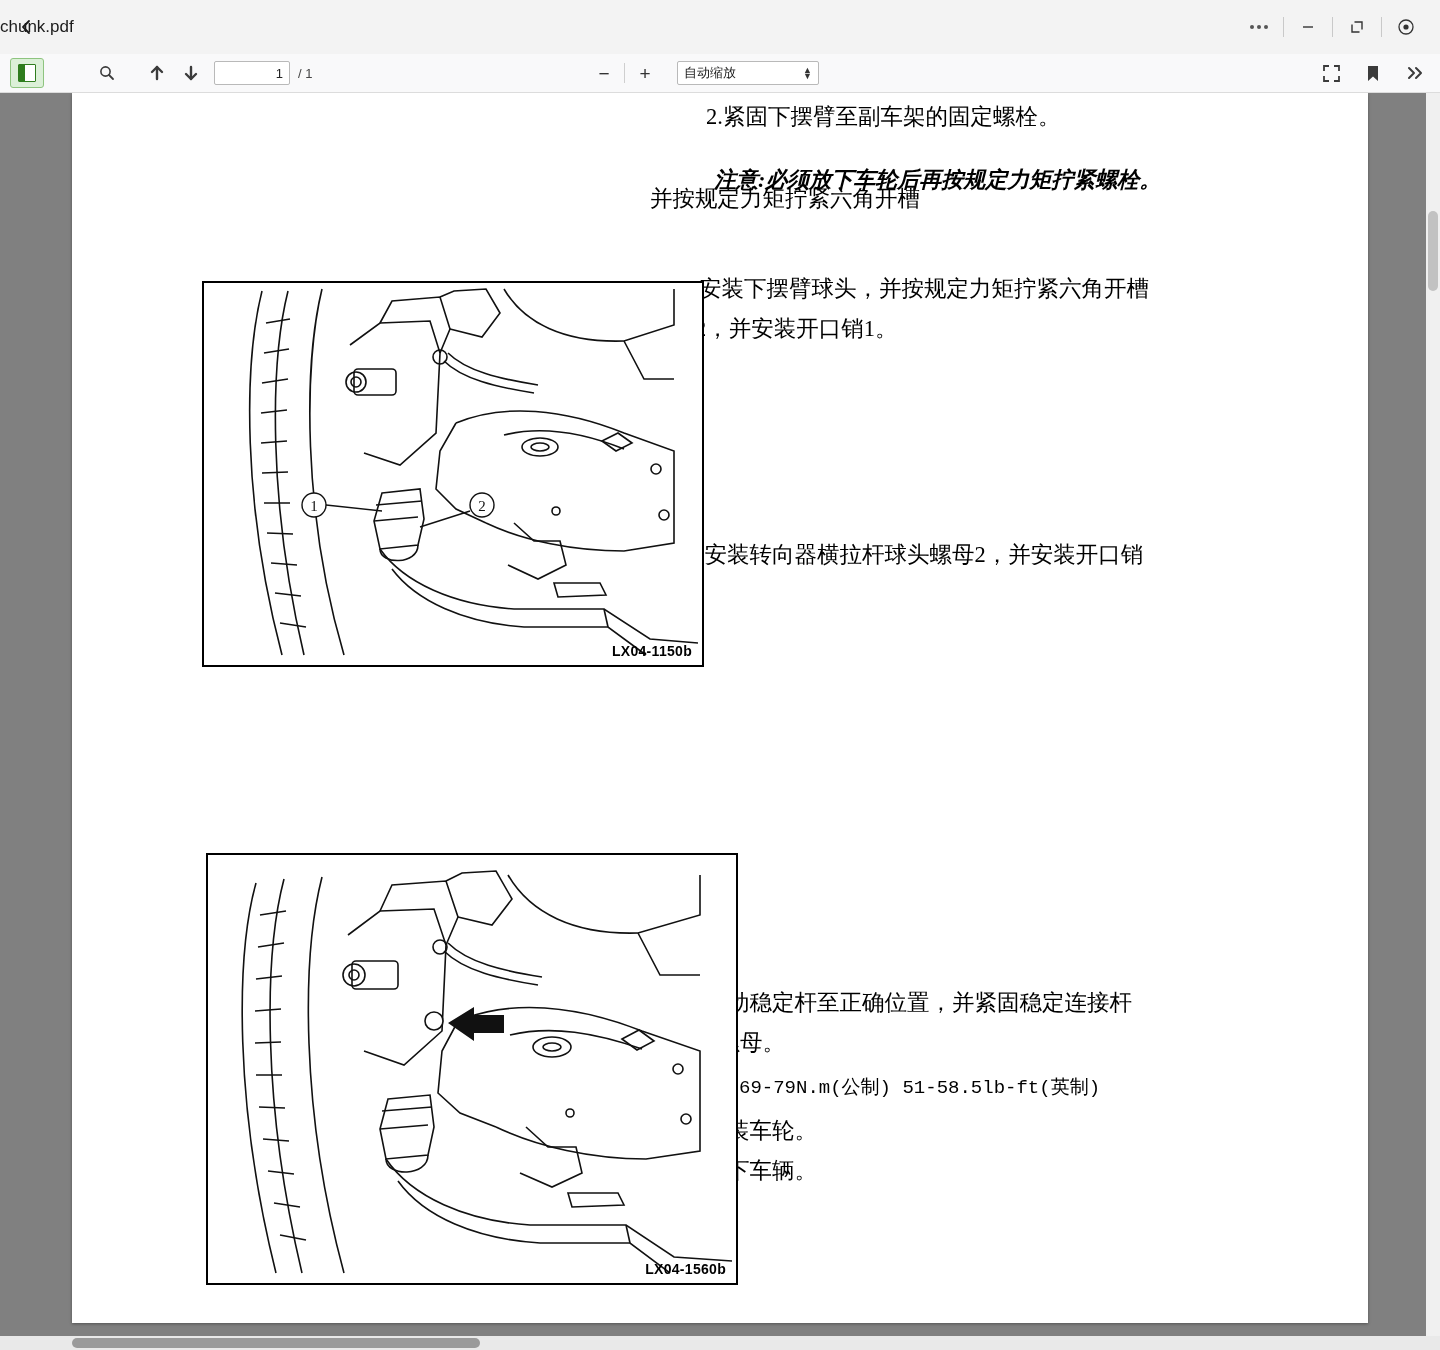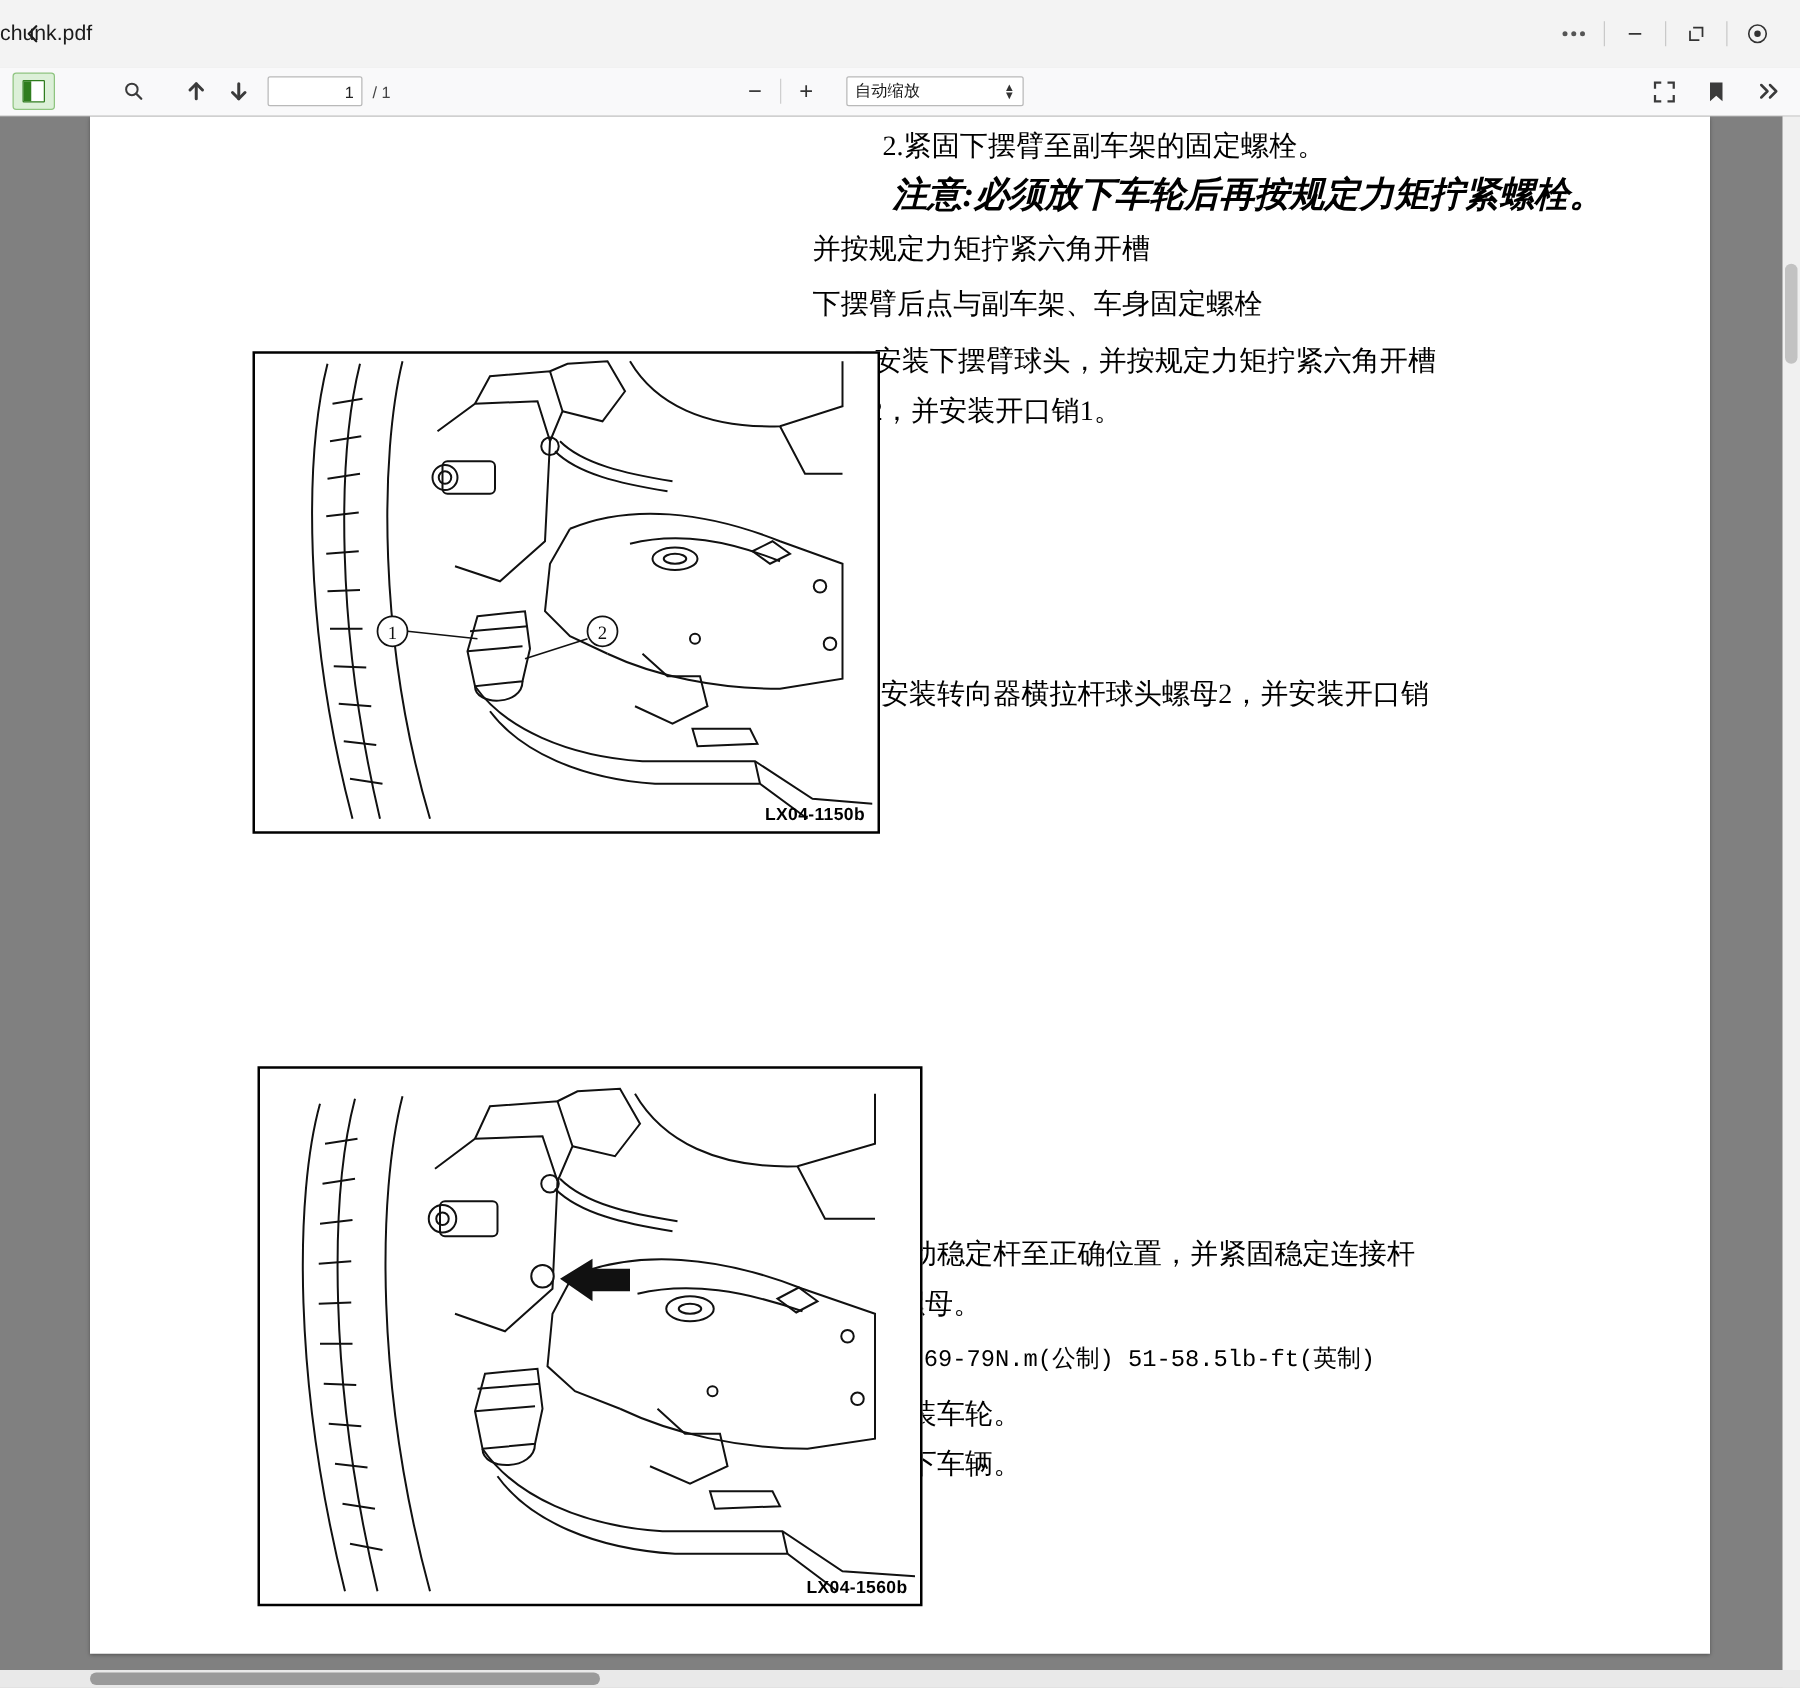--- a/index.html
+++ b/index.html
@@ -214,22 +214,23 @@
     left: 602px;
     width: 610px;
     font-size: 22.5px;
     line-height: 40px;
   }
   .t-line { white-space: nowrap; }
   .t-indent { text-indent: 32px; }
   .t-bold-italic {
     font-weight: bold;
     font-style: italic;
-    font-size: 28px;
+    font-size: 22px;
     text-indent: 32px;
+    margin-top: 23px;
   }
   .mono {
     font-family: "Liberation Mono", monospace;
     font-size: 19px;
   }
 
   
   .fig {
     position: absolute;
     border: 2px solid #000;
@@ -388,23 +389,20 @@
     <div class="page-inner">
 
       <div class="rcol" style="top:4px">
         <div class="t-line t-indent">2.紧固下摆臂至副车架的固定螺栓。</div>
       </div>
       <div class="rcol" style="top:44px; left:610px">
         <div class="t-line t-bold-italic">注意:必须放下车轮后再按规定力矩拧紧螺栓。</div>
       </div>
       <div class="rcol" style="top:86px; left:578px">
         <div class="t-line">并按规定力矩拧紧六角开槽</div>
-      </div>
-      <div class="rcol" style="top:130px; left:578px">
-        <div class="t-line">下摆臂后点与副车架、车身固定螺栓</div>
       </div>
       <div class="rcol" style="top:176px; left:578px">
         <div class="t-line t-indent">3.安装下摆臂球头，并按规定力矩拧紧六角开槽</div>
         <div class="t-line">螺母2，并安装开口销1。</div>
       </div>
       <div class="rcol" style="top:442px; left:578px">
         <div class="t-line t-indent">4. 安装转向器横拉杆球头螺母2，并安装开口销</div>
         <div class="t-line">1。</div>
       </div>
       <div class="rcol" style="top:890px; left:578px">

